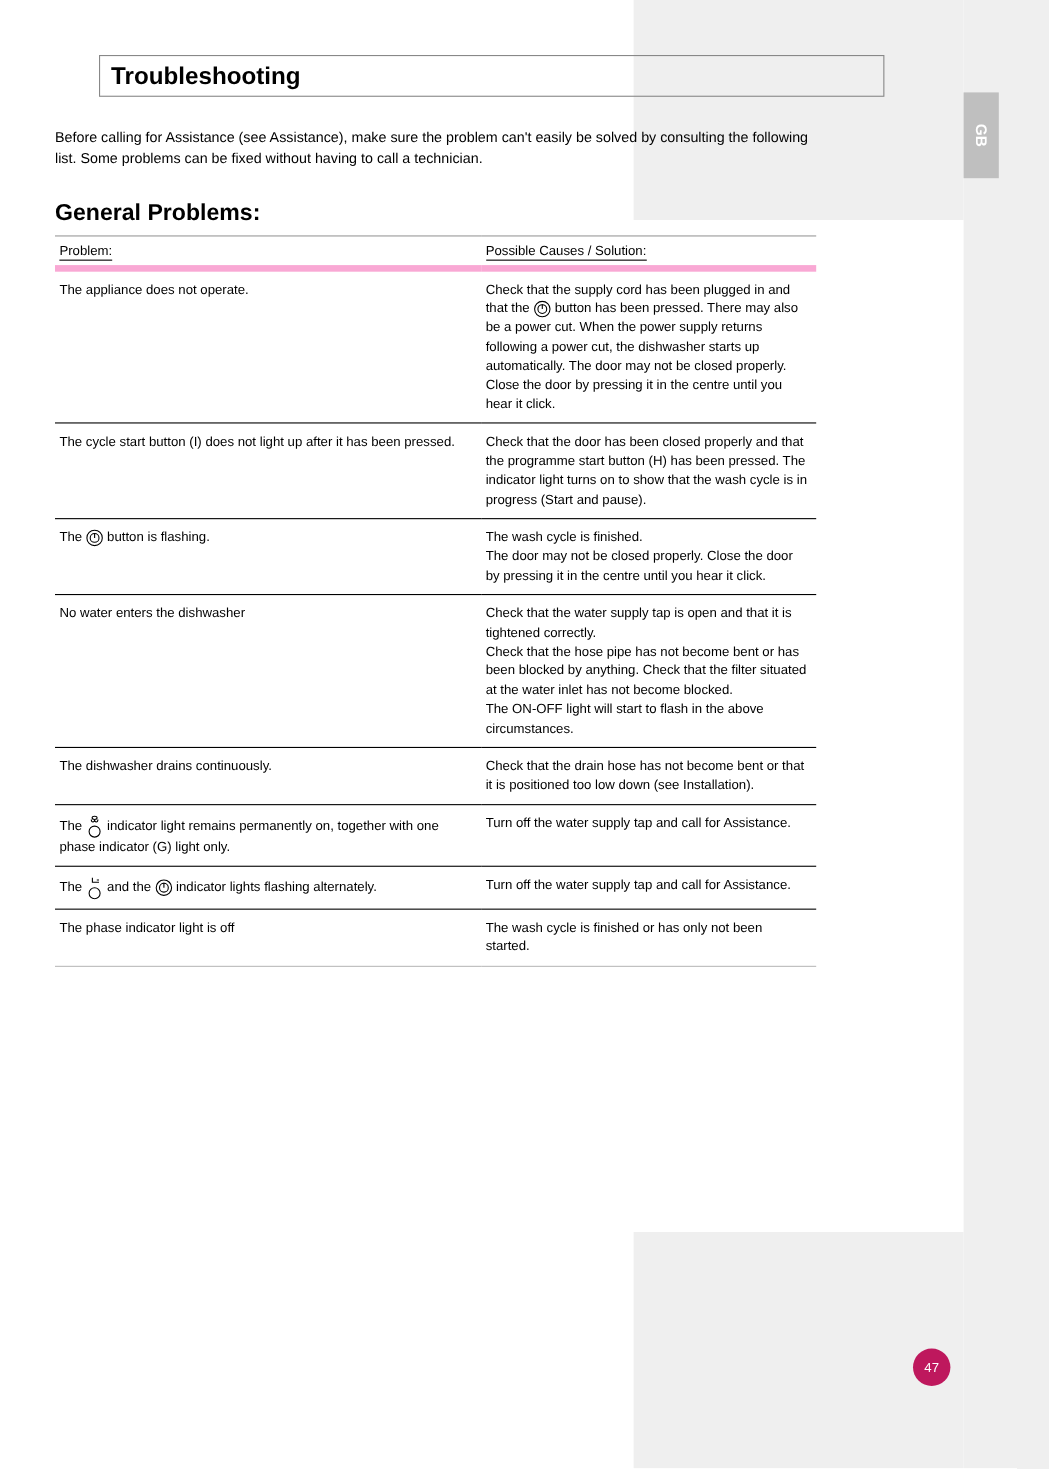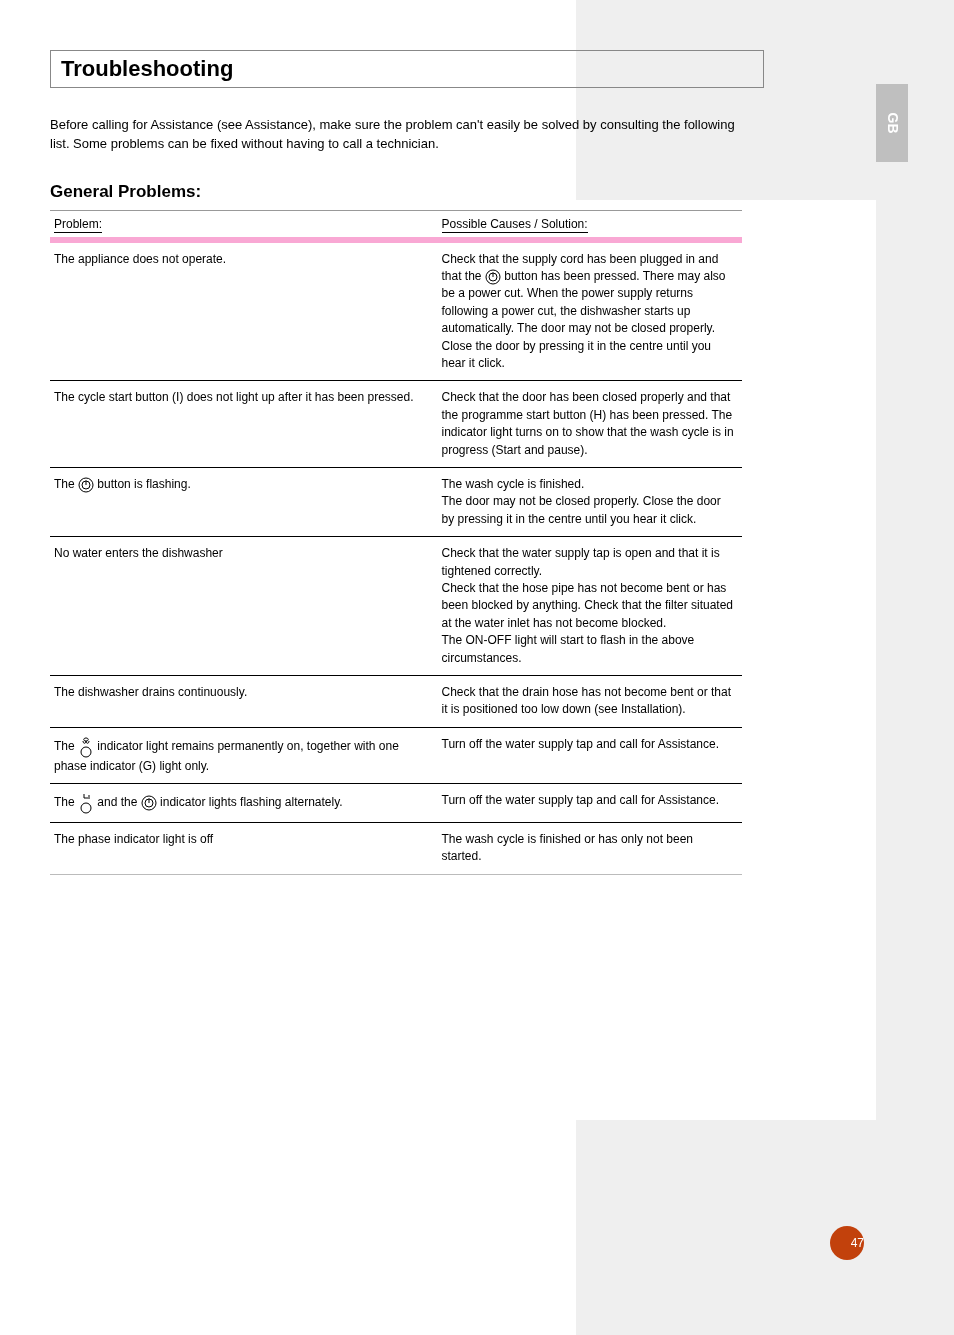--- a/index.html
+++ b/index.html
@@ -68,33 +68,34 @@
     left: 50px;
     width: 696px;
   }
   .title-box {
     border: 1px solid #888;
     width: 692px;
     height: 36px;
     display: flex;
     align-items: center;
     padding: 0 10px;
+    margin-left: 40px;
   }
   .title-box span {
     font-size: 22px;
     font-weight: bold;
   }
   .intro {
     margin-top: 28px;
     font-size: 13px;
     line-height: 1.45;
   }
   .section-title {
     margin-top: 28px;
-    font-size: 17px;
+    font-size: 21px;
     font-weight: bold;
     margin-bottom: 8px;
   }
   table.problems {
     width: 692px;
     border-collapse: collapse;
     font-size: 12px;
   }
   table.problems thead th {
     text-align: left;
@@ -119,25 +120,25 @@
   table.problems tbody tr:last-child td {
     border-bottom: 1px solid #bbb;
   }
   .pageno-circle {
     position: absolute;
     top: 1226px;
     left: 830px;
     width: 34px;
     height: 34px;
     border-radius: 50%;
-    background: #c2410c;
+    background: #be185d;
     color: #fff;
     display: flex;
     align-items: center;
-    justify-content: flex-end;
+    justify-content: center;
     font-size: 12px;
   }
   
   .icon {
     display: inline-block;
     vertical-align: middle;
   }
   .icon svg {
     display: block;
   }

